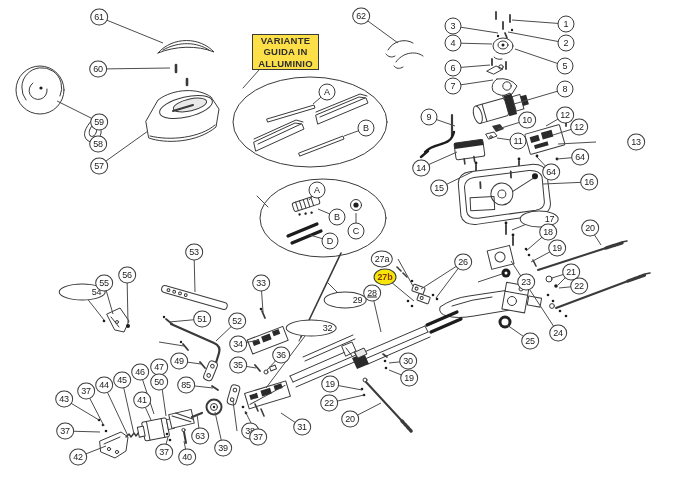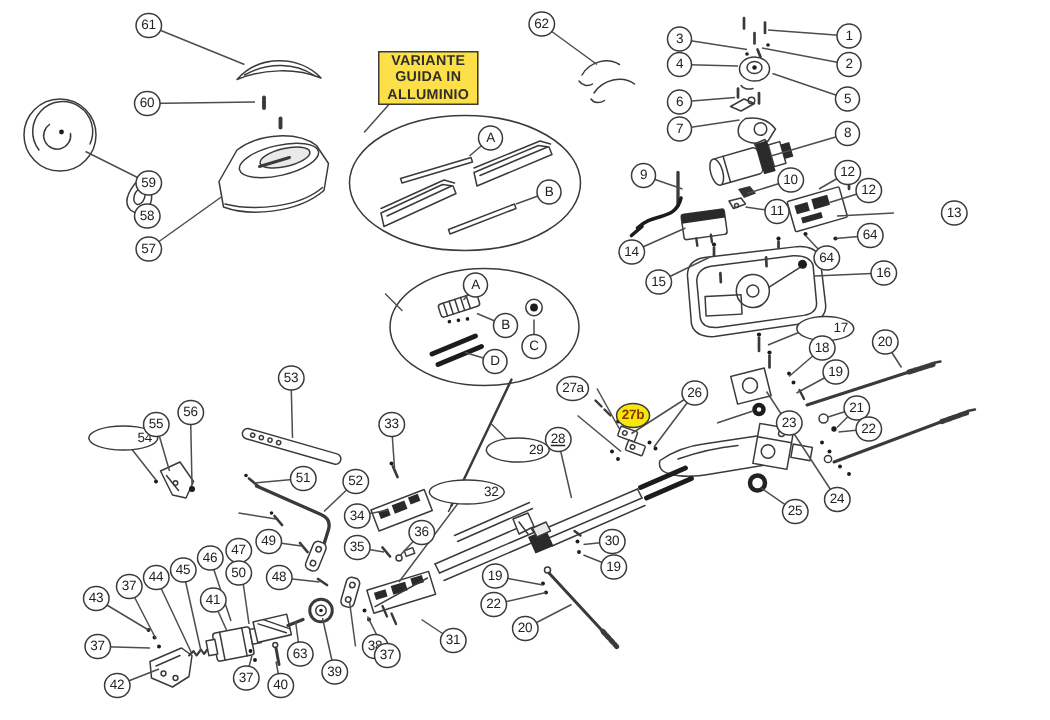--- a/index.html
+++ b/index.html
@@ -7,21 +7,21 @@
          font-family:"Liberation Sans",sans-serif;}
   .stage svg{position:absolute;left:0;top:0;}
   #callout-layer{position:absolute;left:0;top:0;width:700px;height:480px;}
   .callout{
     position:absolute;transform:translate(-50%,-50%);
     display:flex;align-items:center;justify-content:center;
     min-width:17px;height:17px;padding:0 3px;box-sizing:border-box;
     border:1.2px solid #3a3a3a;border-radius:50%;background:#fff;
     font-size:9px;color:#222;line-height:1;letter-spacing:-0.2px;white-space:nowrap;
   }
-  .callout.hl{background:var(--hl-fill,#f6e60a);color:var(--hl-text,#8a3700);font-weight:bold;margin-left:37px;}
+  .callout.hl{background:var(--hl-fill,#f6e60a);color:var(--hl-text,#8a3700);font-weight:bold;}
   .callout.letter{min-width:17px;}
   .vbox{
     position:absolute;border:1.5px solid #3a3a3a;background:#fde047;color:#2e2e2e;
     font-size:9.5px;font-weight:bold;line-height:1.18;letter-spacing:.2px;
     display:flex;align-items:center;justify-content:center;text-align:center;
     white-space:pre-line;box-sizing:border-box;
   }
   .vbox.guida{left:252px;top:34px;width:67px;height:36px;}
   .vbox.cinghia{left:168px;top:178px;width:95px;height:18px;}
 </style>
@@ -501,21 +501,21 @@
       <div class="callout" style="left: 527px; top: 120px;">10</div>
       <div class="callout" style="left: 518px; top: 141px;">11</div>
       <div class="callout" style="left: 565px; top: 115px;">12</div>
       <div class="callout" style="left: 579px; top: 127px;">12</div>
       <div class="callout" style="left: 596px; top: 142px; margin-left: 40px;">13</div>
       <div class="callout" style="left: 580px; top: 157px;">64</div>
       <div class="callout" style="left: 551px; top: 172px;">64</div>
       <div class="callout" style="left: 421px; top: 168px;">14</div>
       <div class="callout" style="left: 439px; top: 188px;">15</div>
       <div class="callout" style="left: 589px; top: 182px;">16</div>
-      <div class="callout" style="left: 550px; top: 219px; padding-left: 24px;">17</div>
+      <div class="callout" style="left: 539px; top: 219px; padding-left: 24px;">17</div>
       <div class="callout" style="left: 548px; top: 232px;">18</div>
       <div class="callout" style="left: 557px; top: 248px;">19</div>
       <div class="callout" style="left: 590px; top: 228px;">20</div>
       <div class="callout" style="left: 571px; top: 272px;">21</div>
       <div class="callout" style="left: 579px; top: 286px;">22</div>
       <div class="callout" style="left: 478px; top: 282px; margin-left: 48px;">23</div>
       <div class="callout" style="left: 558px; top: 333px;">24</div>
       <div class="callout" style="left: 530px; top: 341px;">25</div>
       <div class="callout" style="left: 463px; top: 262px;">26</div>
       <div class="callout" style="left: 382px; top: 259px;">27a</div>
@@ -532,21 +532,21 @@
       <div class="callout" style="left: 261px; top: 283px;">33</div>
       <div class="callout" style="left: 238px; top: 344px;">34</div>
       <div class="callout" style="left: 238px; top: 365px;">35</div>
       <div class="callout" style="left: 281px; top: 355px;">36</div>
       <div class="callout" style="left: 86px; top: 391px;">37</div>
       <div class="callout" style="left: 64px; top: 399px;">43</div>
       <div class="callout" style="left: 104px; top: 385px;">44</div>
       <div class="callout" style="left: 122px; top: 380px;">45</div>
       <div class="callout" style="left: 140px; top: 372px;">46</div>
       <div class="callout" style="left: 159px; top: 367px;">47</div>
-      <div class="callout" style="left: 186px; top: 385px;">48</div>
+      <div class="callout" style="left: 186px; top: 385px;">85</div>
       <div class="callout" style="left: 179px; top: 361px;">49</div>
       <div class="callout" style="left: 159px; top: 342px; margin-top: 40px;">50</div>
       <div class="callout" style="left: 202px; top: 319px;">51</div>
       <div class="callout" style="left: 237px; top: 321px;">52</div>
       <div class="callout" style="left: 194px; top: 252px; text-align: center;">53</div>
       <div class="callout" style="left: 82px; top: 292px; padding-left: 32px;">54</div>
       <div class="callout" style="left: 104px; top: 283px;">55</div>
       <div class="callout" style="left: 127px; top: 275px;">56</div>
       <div class="callout" style="left: 65px; top: 431px;">37</div>
       <div class="callout" style="left: 78px; top: 457px;">42</div>

